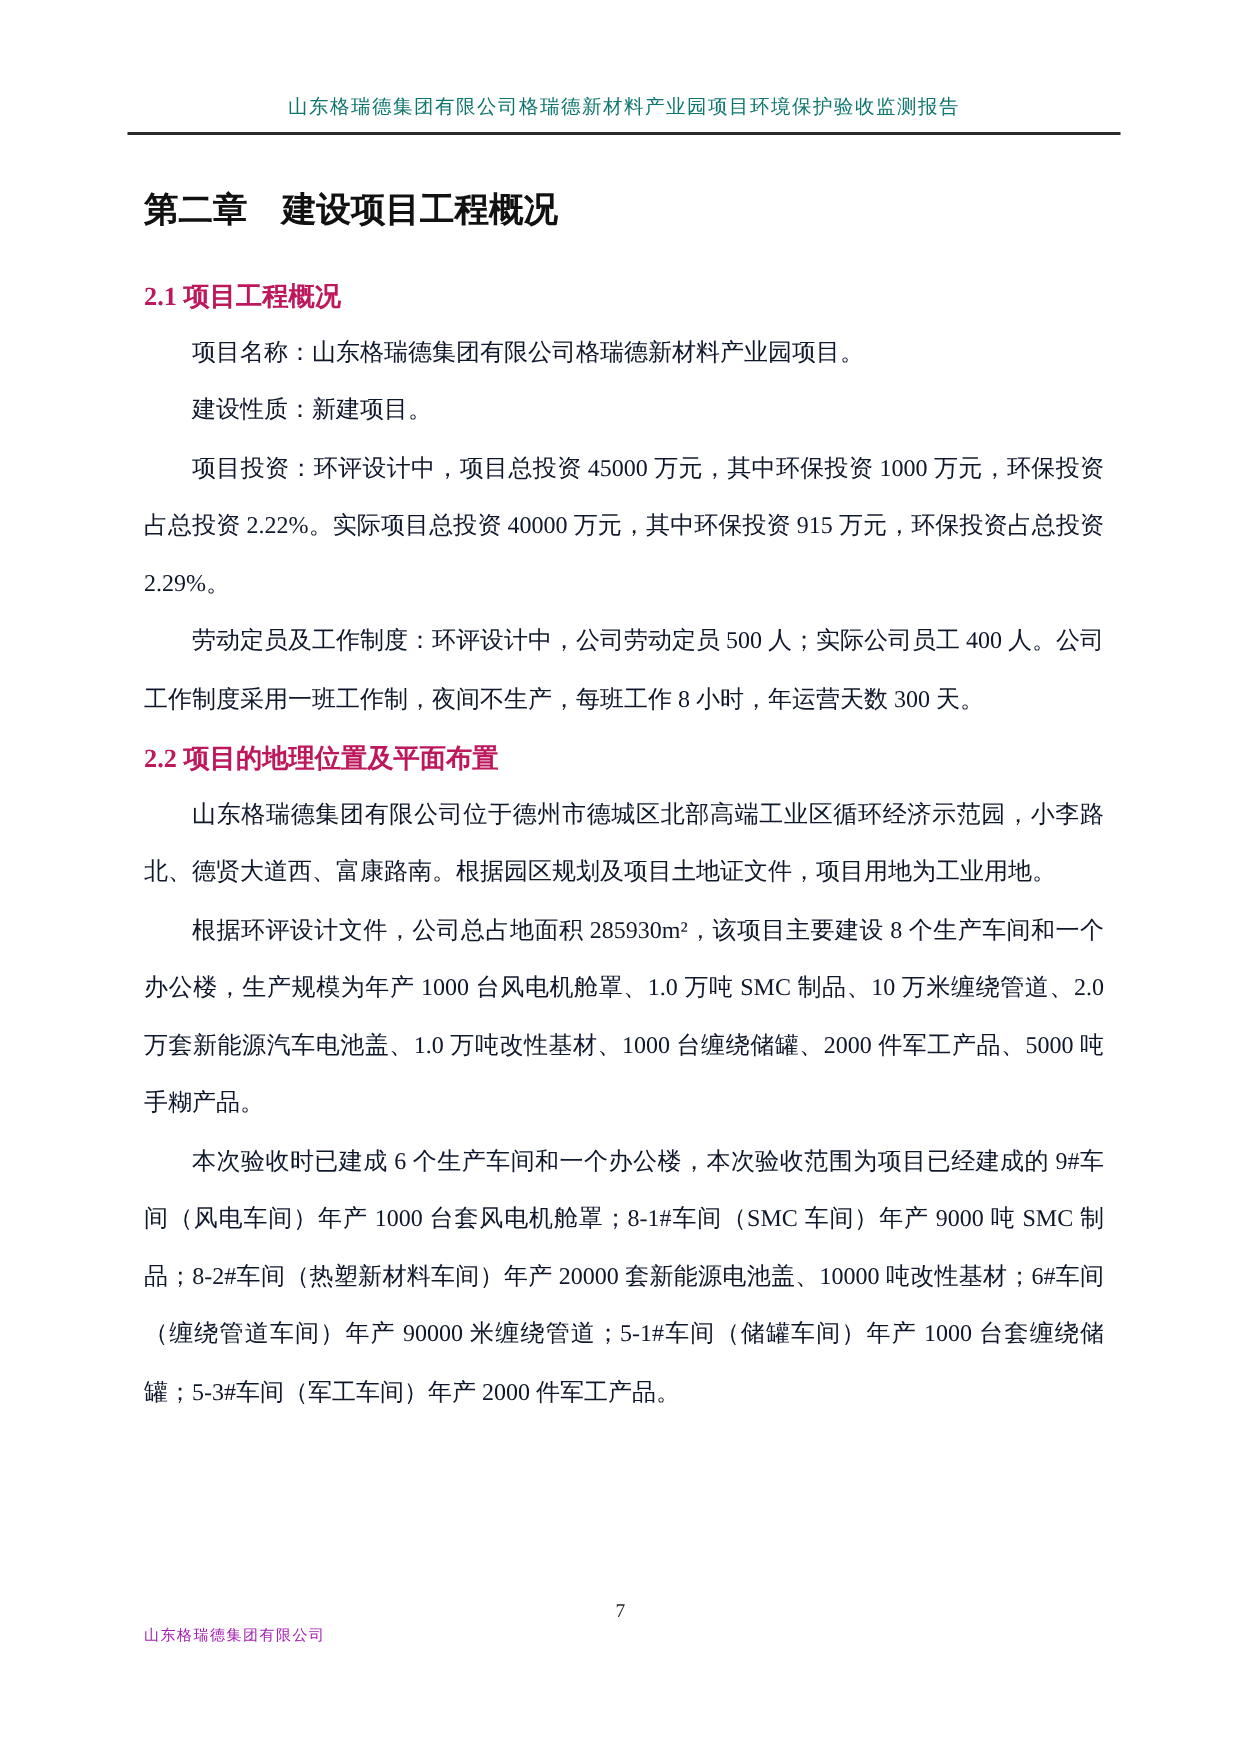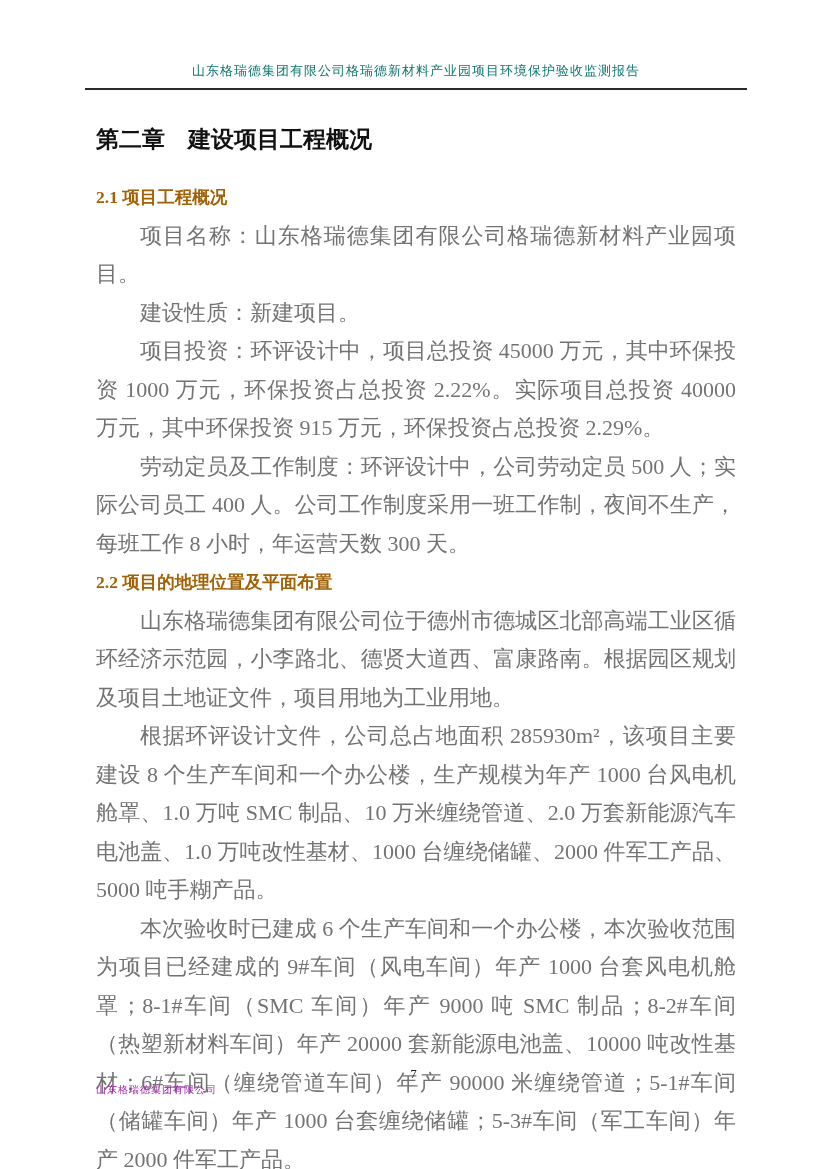--- a/index.html
+++ b/index.html
@@ -37,33 +37,33 @@
     font-size: 23px;
     font-weight: bold;
     line-height: 32px;
     color: #111;
   }
   .section-heading {
     margin: 0;
     font-size: 17.5px;
     font-weight: bold;
     line-height: 38.5px;
-    color: #a16207;
+    color: #be185d;
     text-align: left;
   }
   .section-heading.first {
     margin-top: 22px;
   }
   .para {
     margin: 0;
-    font-size: 22px;
+    font-size: 16px;
     line-height: 38.5px;
     text-indent: 2em;
     text-align: justify;
-    color: #737373;
+    color: #0f172a;
   }
   .footer-page-number {
     position: absolute;
     left: 0;
     right: 0;
     top: 1066px;
     text-align: center;
     font-size: 13px;
     color: #222;
   }

